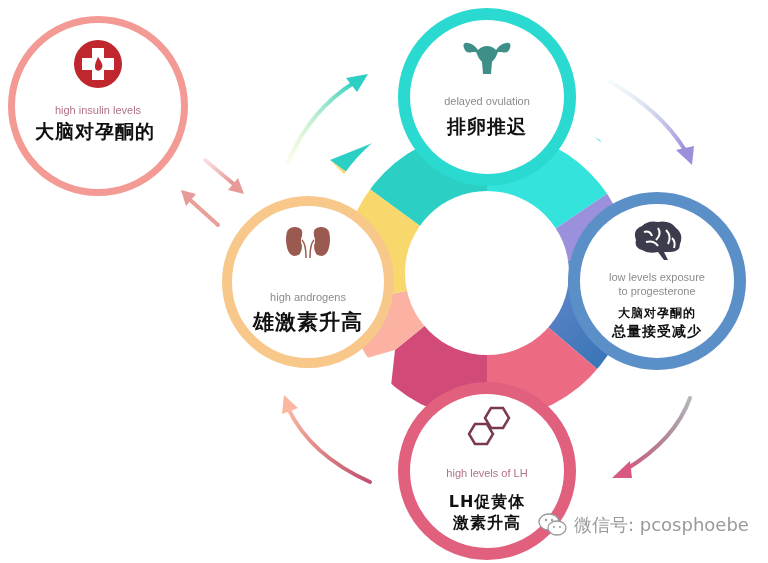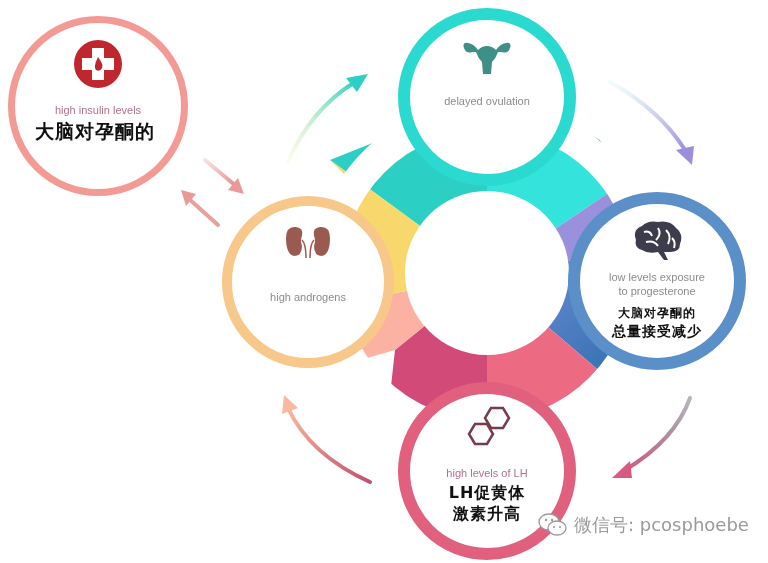--- a/index.html
+++ b/index.html
@@ -91,50 +91,52 @@
     </svg>
     <div class="en en-pink" style="margin-top:14px;">high insulin levels</div>
     <div class="zh" style="margin-top:2px;white-space:nowrap;margin-left:-6px;">大脑对孕酮的</div>
   </div>
 
   <div class="node" style="left:398px;top:8px;width:178px;height:178px;border:12px solid #2ad9cf;padding-top:20px;">
     <svg class="icon" width="58" height="40" viewBox="0 0 58 40">
       <path d="M6,8 Q4,2 10,3 Q16,4 20,10 Q24,6 29,6 Q34,6 38,10 Q42,4 48,3 Q54,2 52,8 Q50,14 44,12 L40,12 Q38,18 34,22 L33,34 L25,34 L24,22 Q20,18 18,12 L14,12 Q8,14 6,8 Z" fill="#3d8f88"></path>
     </svg>
     <div class="en" style="margin-top:14px;">delayed ovulation</div>
+    <div class="zh" style="margin-top:6px;">排卵推迟</div>
   </div>
 
   <div class="node" style="left:568px;top:192px;width:178px;height:178px;border:12px solid #5a8fc8;padding-top:14px;">
     <svg class="icon" width="58" height="44" viewBox="0 0 58 44">
       <path d="M8,22 Q4,12 14,8 Q20,2 30,4 Q42,2 48,10 Q56,16 52,26 Q52,34 42,34 L36,34 L40,42 L36,42 L30,34 Q20,36 14,32 Q6,30 8,22 Z" fill="#3c3c4c"></path>
       <path d="M16,14 Q22,12 24,18 M30,10 Q34,16 28,22 M38,12 Q44,18 40,26 M18,24 Q26,22 30,28 M44,20 Q48,24 46,30" stroke="#fff" stroke-width="2" fill="none"></path>
     </svg>
     <div class="en" style="margin-top:8px;">low levels exposure</div>
     <div class="en">to progesterone</div>
     <div class="zh" style="font-size:12px;line-height:18px;margin-top:6px;">大脑对孕酮的</div>
     <div class="zh" style="font-size:14px;line-height:18px;">总量接受减少</div>
   </div>
 
   <div class="node" style="left:398px;top:382px;width:178px;height:178px;border:12px solid #e0607e;padding-top:10px;">
     <svg class="icon" width="52" height="48" viewBox="0 0 52 48">
       <polygon points="30,4 42,4 48,14 42,24 30,24 24,14" fill="none" stroke="#7a3a4c" stroke-width="2.5"></polygon>
       <polygon points="14,20 26,20 32,30 26,40 14,40 8,30" fill="none" stroke="#7a3a4c" stroke-width="2.5"></polygon>
     </svg>
     <div class="en en-pink" style="margin-top:14px;">high levels of LH</div>
-    <div class="zh" style="font-size:16px;line-height:21px;margin-top:2px;">LH促黄体</div>
+    <div class="zh" style="font-size:16px;line-height:21px;margin-top:11px;">LH促黄体</div>
     <div class="zh" style="font-size:16px;line-height:21px;">激素升高</div>
   </div>
 
   <div class="node" style="left:222px;top:196px;width:172px;height:172px;border:10px solid #f8c78a;padding-top:18px;">
     <svg class="icon" width="56" height="34" viewBox="0 0 56 34">
       <path d="M6,14 Q6,2 16,3 Q24,4 22,12 Q20,16 22,22 Q22,32 14,32 Q6,30 6,14 Z" fill="#9a5a50"></path>
       <path d="M50,14 Q50,2 40,3 Q32,4 34,12 Q36,16 34,22 Q34,32 42,32 Q50,30 50,14 Z" fill="#9a5a50"></path>
       <path d="M22,16 Q26,20 26,34 M34,16 Q30,20 30,34" stroke="#9a5a50" stroke-width="1.5" fill="none"></path>
     </svg>
     <div class="en" style="margin-top:32px;">high androgens</div>
+    <div class="zh" style="font-size:21px;margin-top:6px;">雄激素升高</div>
   </div>
 
   <div class="wm">
     <svg width="30" height="26" viewBox="0 0 30 26">
       <ellipse cx="11" cy="10" rx="10" ry="8" fill="#fff" stroke="#9a9a9a" stroke-width="1.3"></ellipse>
       <ellipse cx="19" cy="16" rx="9" ry="7" fill="#fff" stroke="#9a9a9a" stroke-width="1.3"></ellipse>
       <circle cx="8" cy="8" r="1.2" fill="#9a9a9a"></circle>
         <circle cx="14" cy="8" r="1.2" fill="#9a9a9a"></circle>
       <circle cx="16" cy="15" r="1" fill="#9a9a9a"></circle>
         <circle cx="22" cy="15" r="1" fill="#9a9a9a"></circle>

